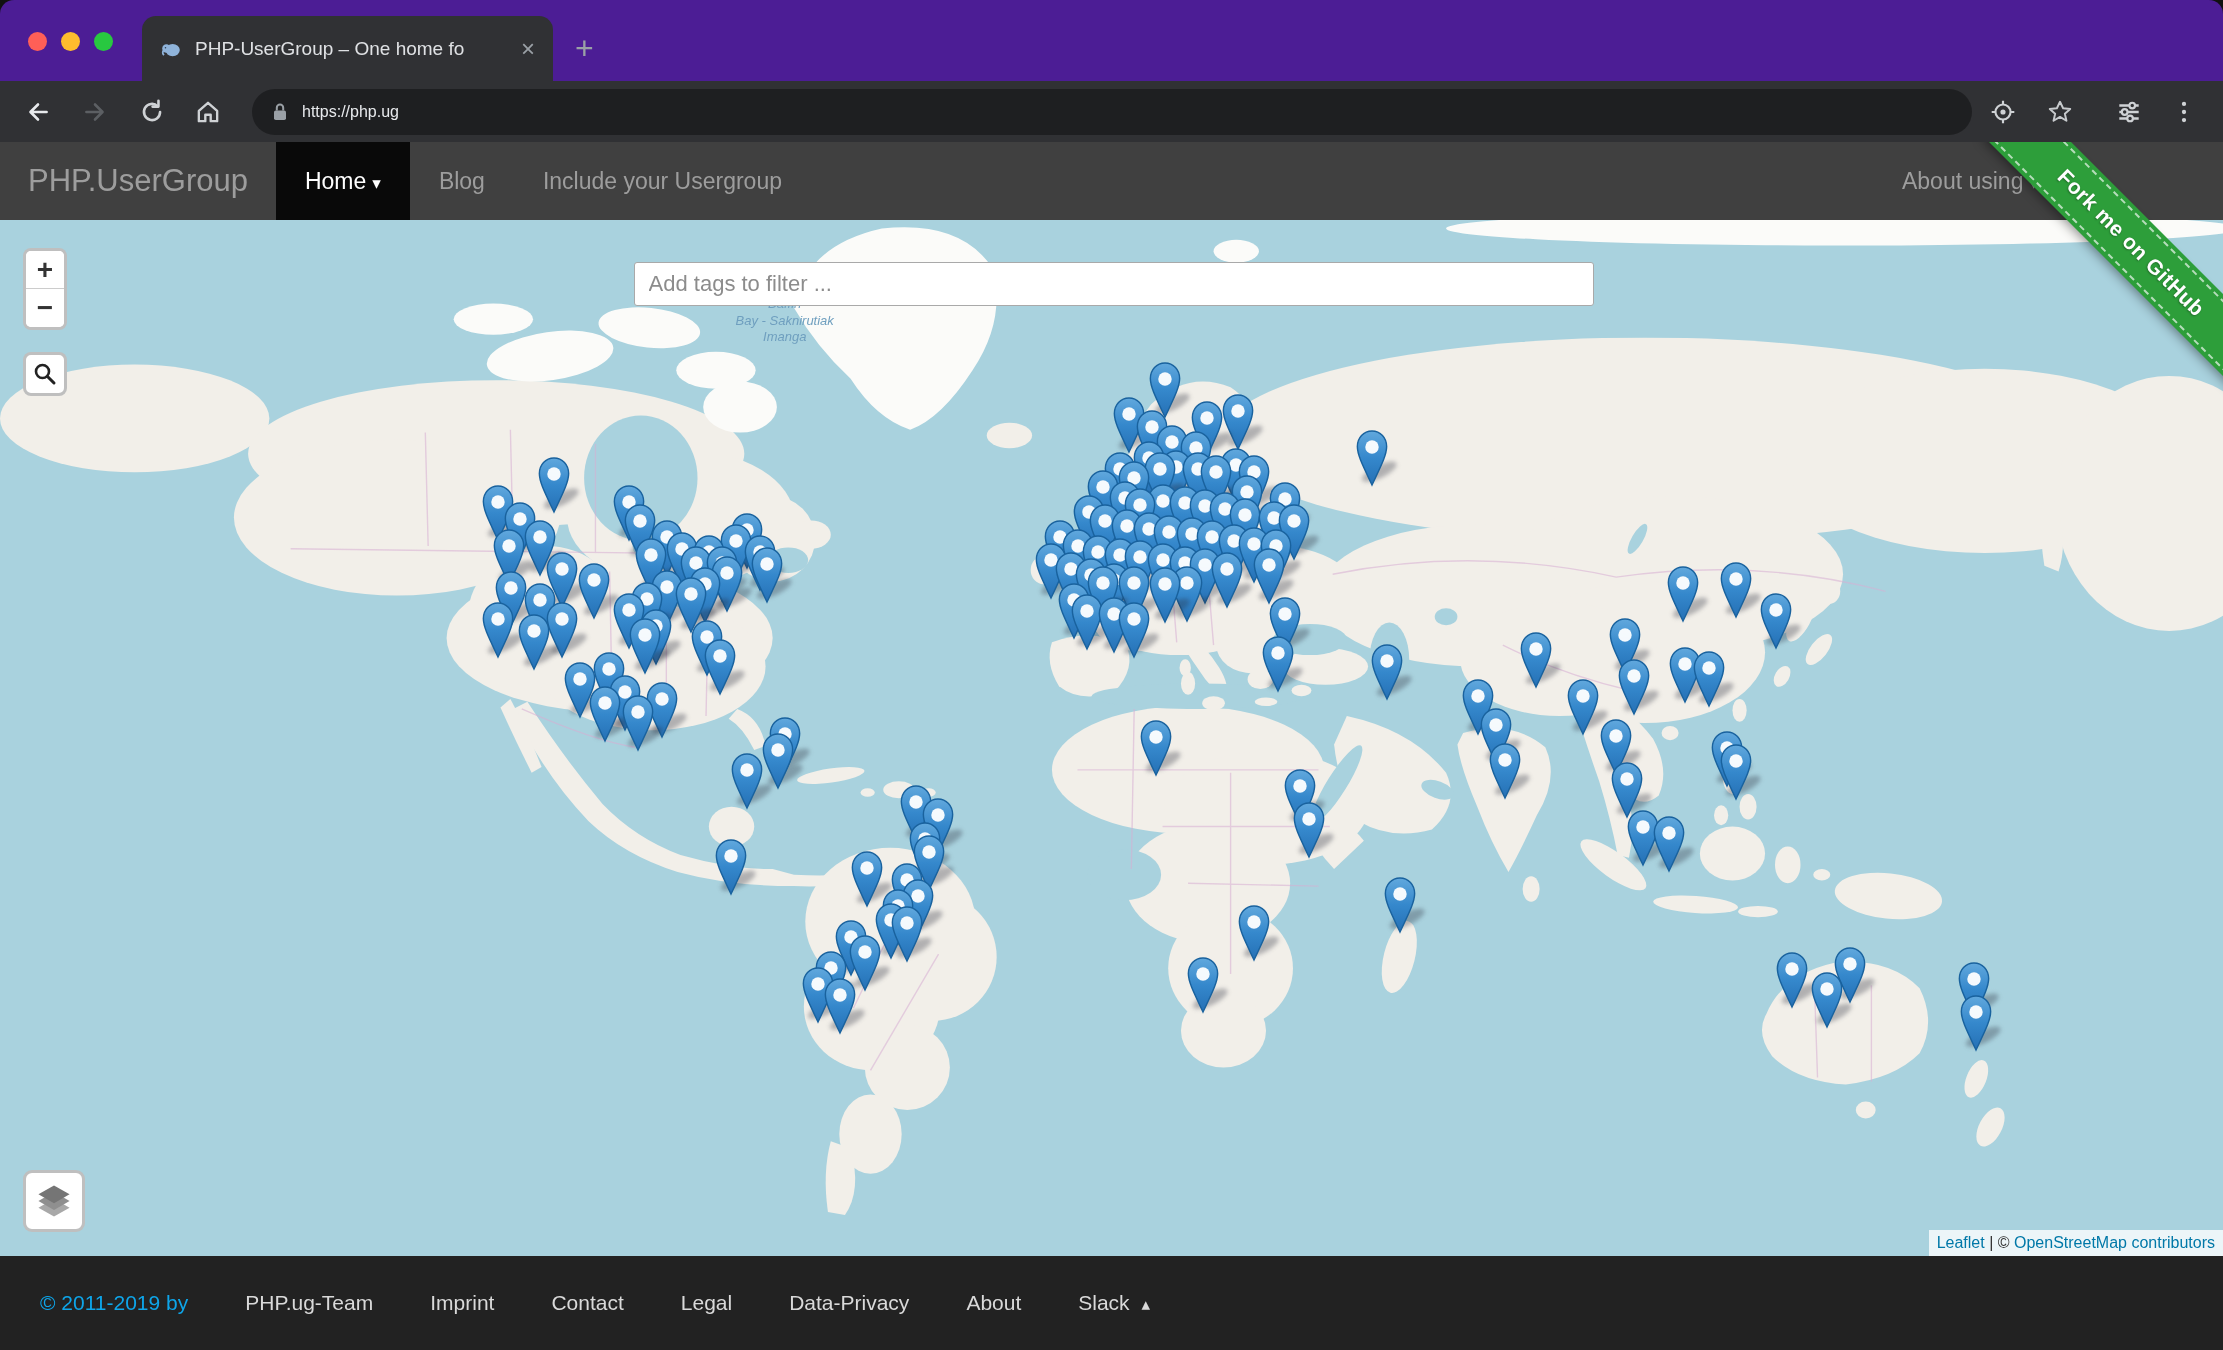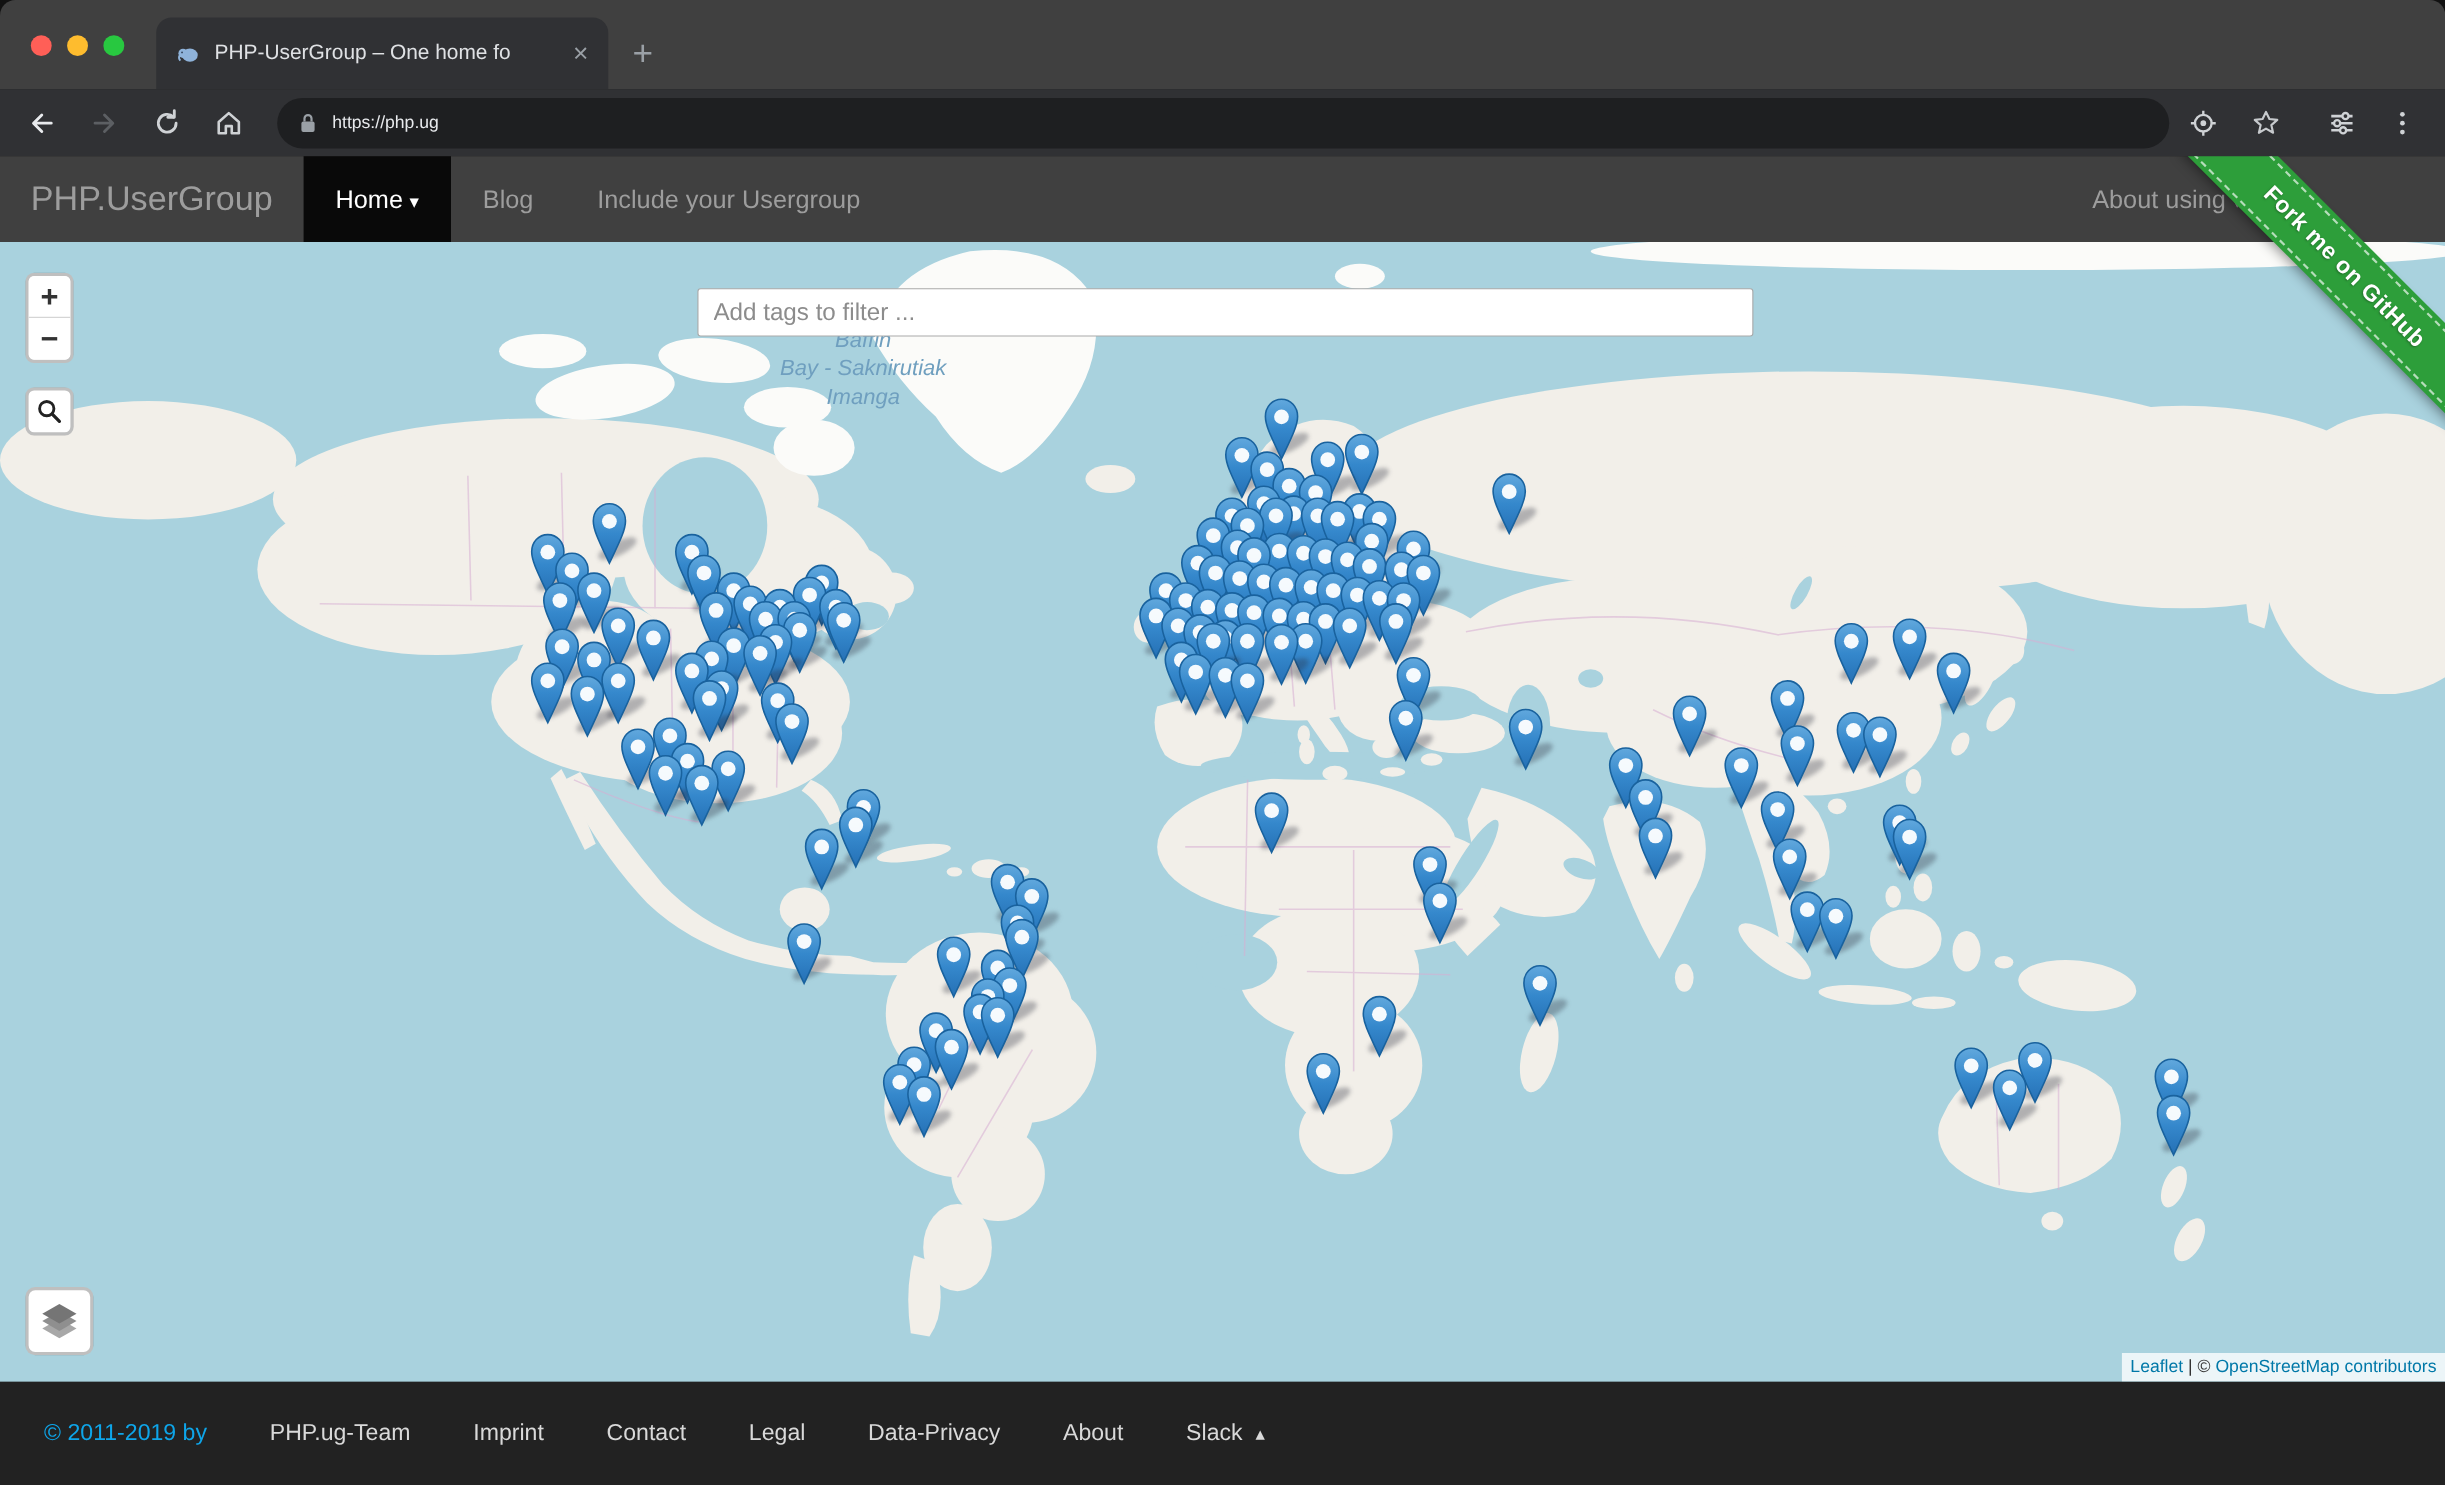--- a/index.html
+++ b/index.html
@@ -1,21 +1,21 @@
 <!DOCTYPE html>
 <html><head>
 <meta charset="utf-8">
 <style>
   * { box-sizing: border-box; margin: 0; padding: 0; }
   html, body { width: 2223px; height: 1350px; overflow: hidden; background: #111;
     font-family: "Liberation Sans", sans-serif; }
   .window { position: relative; width: 2223px; height: 1350px; border-radius: 14px 14px 0 0; overflow: hidden; }
 
   
-  .tabstrip { position: relative; height: 81px; background: #404040; }
+  .tabstrip { position: relative; height: 81px; background: #4c1d95; }
   .traffic { position: absolute; top: 32px; left: 28px; display: flex; gap: 14px; }
   .traffic span { width: 19px; height: 19px; border-radius: 50%; display: block; }
   .t-red { background: #ff5f57; } .t-yellow { background: #febc2e; } .t-green { background: #28c840; }
   .tab { position: absolute; left: 142px; top: 16px; width: 411px; height: 65px; background: #303134;
     border-radius: 14px 14px 0 0; display: flex; align-items: center; padding: 0 18px; }
   .tab .favicon { width: 22px; height: 22px; flex: 0 0 22px; }
   .tab .tab-title { color: #dfe1e4; font-size: 19px; margin-left: 13px; white-space: nowrap; overflow: hidden; width: 310px; }
   .tab .tab-close { color: #9aa0a6; font-size: 24px; line-height: 24px; margin-left: auto; cursor: default; }
   .newtab { position: absolute; left: 575px; top: 32px; color: #9aa0a6; font-size: 32px; line-height: 32px; }
 
@@ -38,21 +38,21 @@
   .ribbon { position: absolute; top: 76px; right: -88px; width: 360px; padding: 11px 0; text-align: center;
     background: #2d9e3a; color: #fff; font-size: 21px; font-weight: bold; letter-spacing: .5px;
     transform: rotate(45deg); border-top: 2px dashed rgba(255,255,255,.65); border-bottom: 2px dashed rgba(255,255,255,.65);
     box-shadow: 0 0 0 4px #2d9e3a, 0 6px 12px rgba(0,0,0,.45); text-shadow: 0 1px 2px rgba(0,0,0,.35); }
 
   
   .map { position: relative; height: 1036px; background: #a9d2de; overflow: hidden; }
   .world { position: absolute; left: 0; top: 0; width: 100%; height: 100%; }
 
   .sea-label { position: absolute; left: 35.3%; top: 7.3%; transform: translateX(-50%); text-align: center;
-    color: #6f9fbf; font-size: 20px; font-style: italic; line-height: 1.3; z-index: 5; }
+    color: #6f9fbf; font-size: 13px; font-style: italic; line-height: 1.3; z-index: 5; }
 
   .filter-input { position: absolute; left: 28.5%; top: 42px; width: 43.2%; height: 44px; z-index: 45;
     border: 1px solid #a9a9a9; border-radius: 3px; background: #fff; font-size: 22px; color: #333; padding: 0 14px;
     font-family: "Liberation Sans", sans-serif; }
   .filter-input::placeholder { color: #8c8c8c; }
 
   .zoomctl { position: absolute; left: 23px; top: 28px; z-index: 40; border: 3px solid rgba(0,0,0,.25);
     border-radius: 8px; overflow: hidden; background: #fff; }
   .zoombtn { width: 38px; height: 38px; background: #fff; color: #333; font-size: 28px; font-weight: bold;
     display: flex; align-items: center; justify-content: center; cursor: pointer; }

